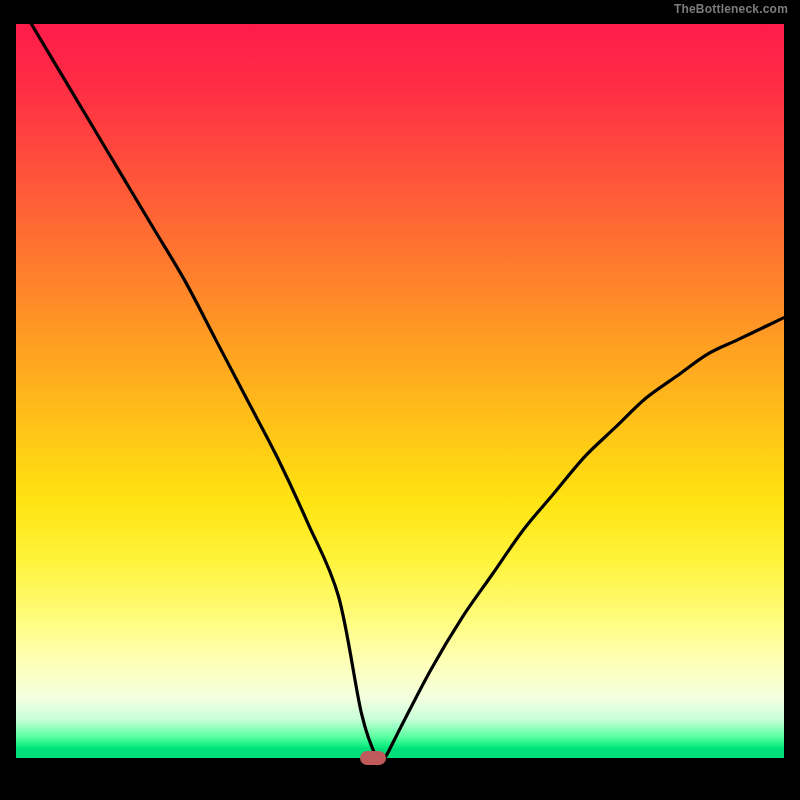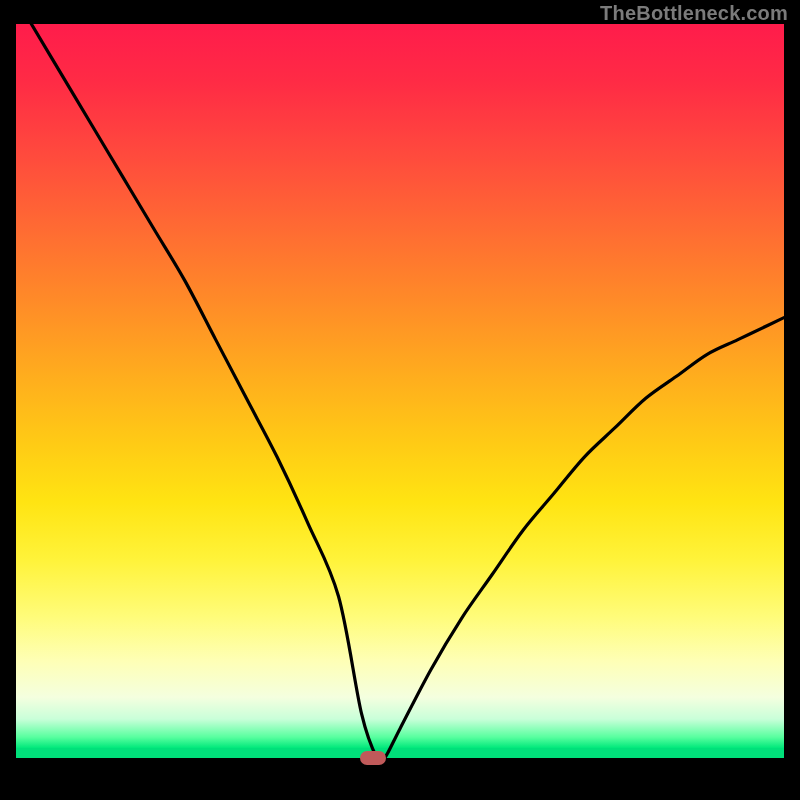--- a/index.html
+++ b/index.html
@@ -14,21 +14,21 @@
     position: relative;
     width: 800px;
     height: 800px;
     background: #000;
   }
   .watermark {
     position: absolute;
     top: 2px;
     right: 12px;
     color: #7b7b7b;
-    font-size: 20px;
+    font-size: 12px;
     font-weight: 600;
     letter-spacing: 0.2px;
     z-index: 5;
     text-align: center;
   }
   .plot-frame {
     position: absolute;
     left: 16px;
     top: 24px;
     width: 768px;

